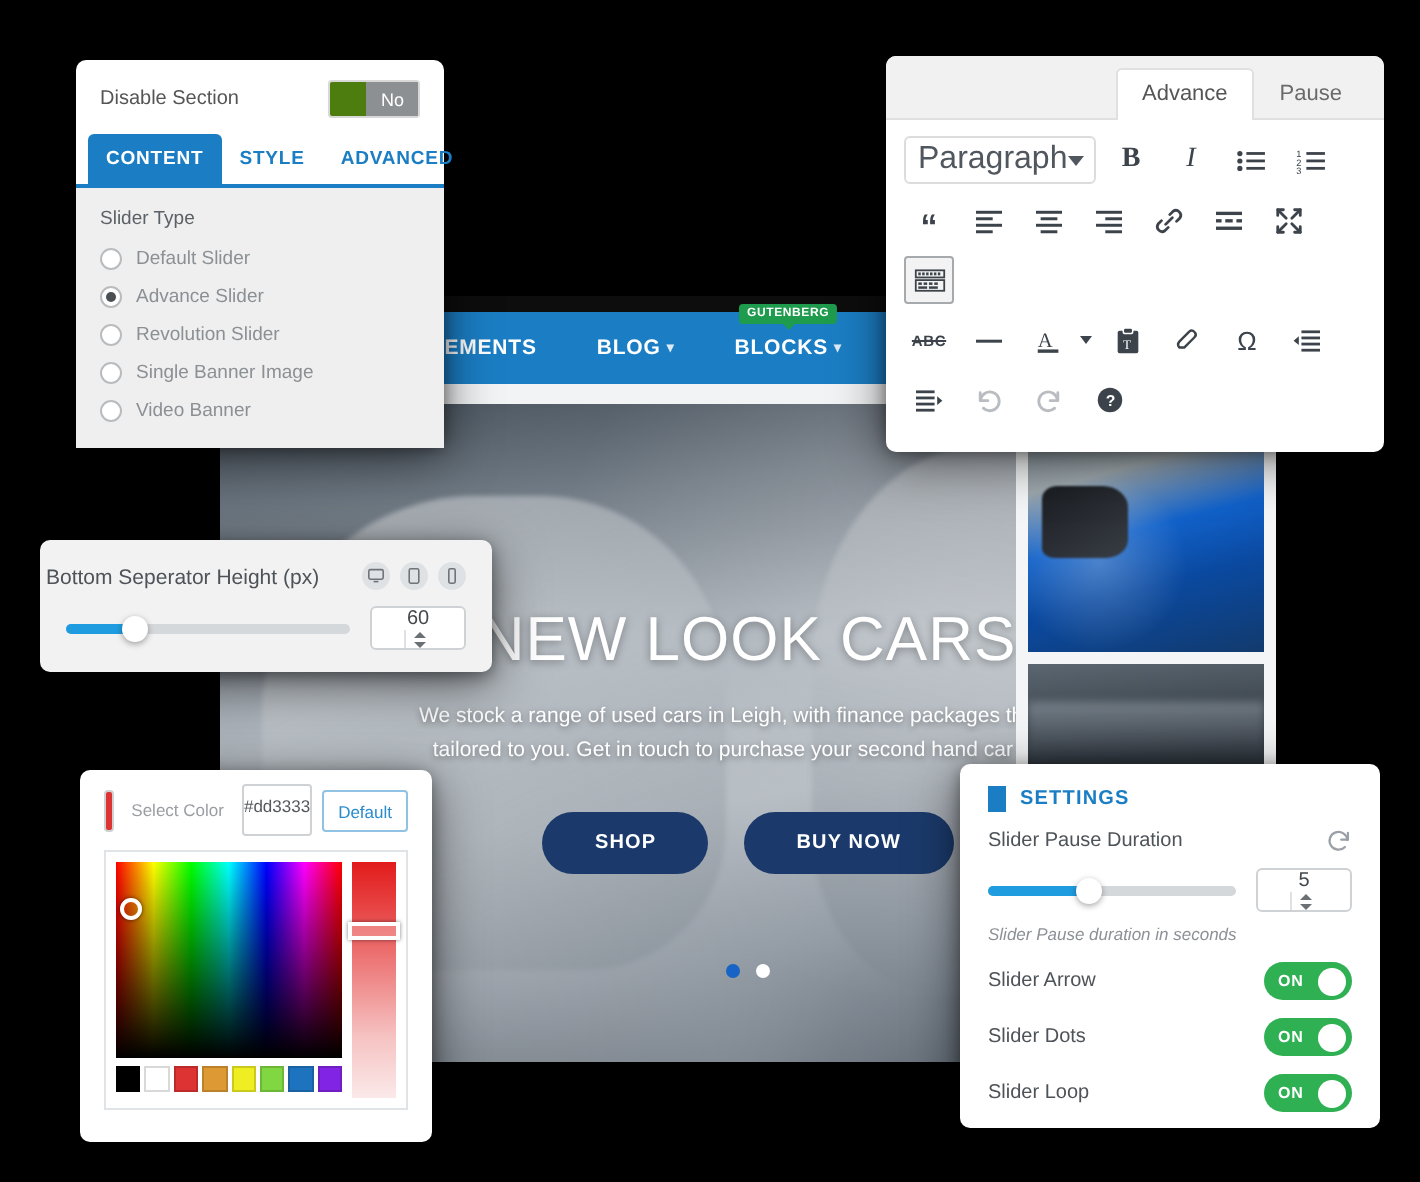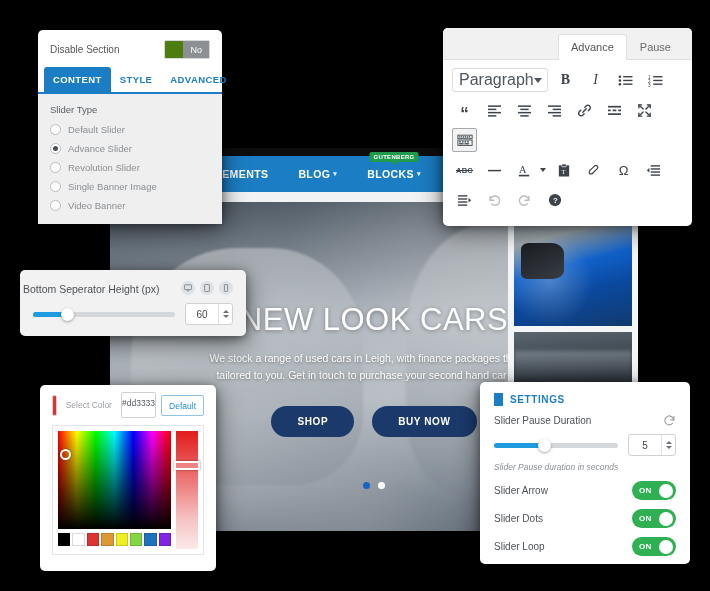--- a/index.html
+++ b/index.html
@@ -190,21 +190,21 @@
     flex:1; height:5px; border-radius:3px; background:#d5d8da; position:relative;
   }
   .track .fill { position:absolute; left:0; top:0; height:100%; border-radius:3px; background:#1f9ce0; }
   .track .knob {
     position:absolute; top:50%; width:13px; height:13px; margin-top:-6.5px;
     margin-left:-6.5px; border-radius:50%; background:#fff;
     box-shadow:0 1px 3px rgba(0,0,0,.35); cursor:pointer;
   }
   .numbox {
     display:flex; align-items:center; background:#fff; border:1px solid #cfd2d5;
-    border-radius:3px; height:22px; width:48px;
+    border-radius:3px; height:22px; width:48px;flex-direction:column;
   }
   .numbox .val {
     flex:1; text-align:center; font-size:10px; color:#44494d;
   }
   .spin {
     width:14px; height:100%; border-left:1px solid #dfe2e4;
     display:flex; flex-direction:column; align-items:center; justify-content:center;
     gap:2px; cursor:pointer;
   }
   .spin i {

